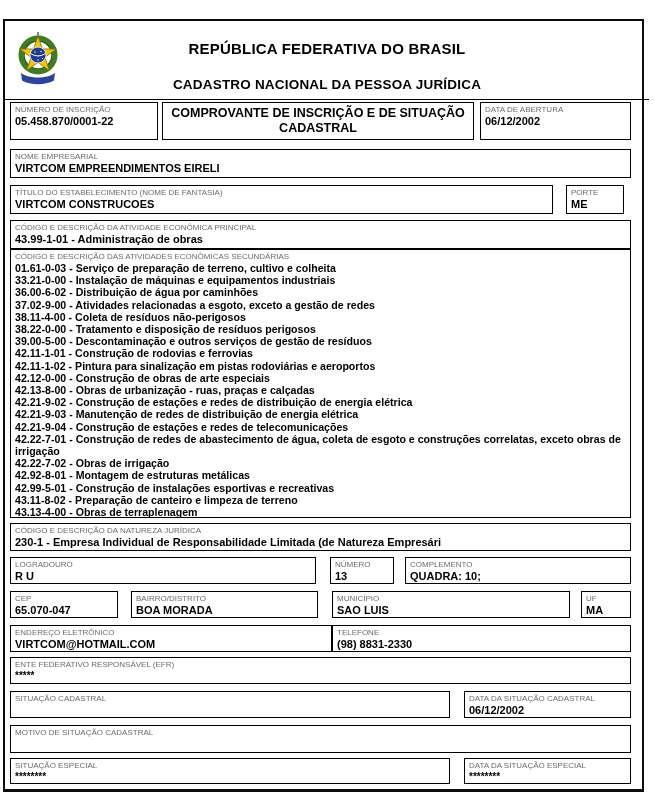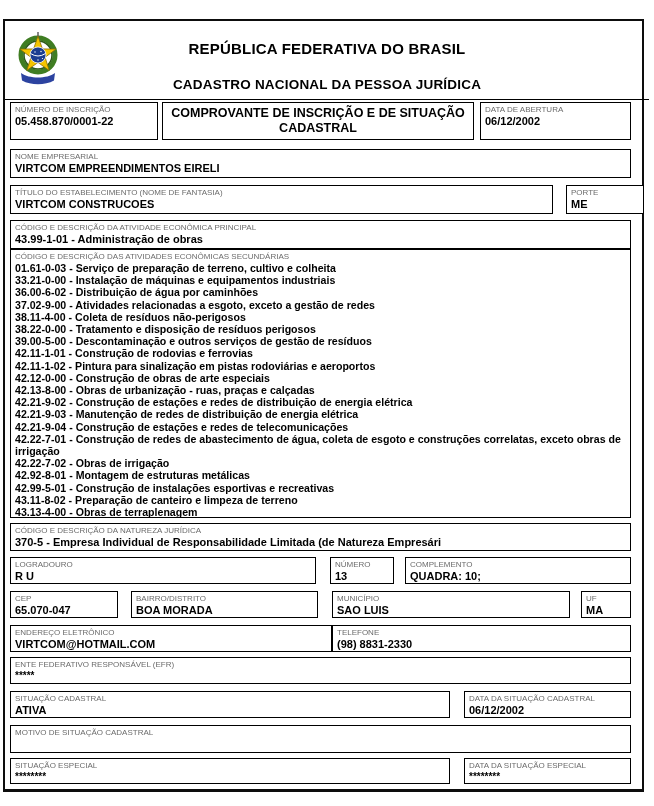--- a/index.html
+++ b/index.html
@@ -70,21 +70,21 @@
 
   <div class="fbox" style="left:10px;top:149px;width:621px;height:29px">
     <div class="lbl">NOME EMPRESARIAL</div>
     <div class="val">VIRTCOM EMPREENDIMENTOS EIRELI</div>
   </div>
 
   <div class="fbox" style="left:10px;top:185px;width:543px;height:29px">
     <div class="lbl">TÍTULO DO ESTABELECIMENTO (NOME DE FANTASIA)</div>
     <div class="val">VIRTCOM CONSTRUCOES</div>
   </div>
-  <div class="fbox" style="left:566px;top:185px;width:78px;height:29px">
+  <div class="fbox" style="left:566px;top:185px;width:58px;height:29px">
     <div class="lbl">PORTE</div>
     <div class="val">ME</div>
   </div>
 
   <div class="fbox" style="left:10px;top:220px;width:621px;height:29px">
     <div class="lbl">CÓDIGO E DESCRIÇÃO DA ATIVIDADE ECONÔMICA PRINCIPAL</div>
     <div class="val">43.99-1-01 - Administração de obras</div>
   </div>
 
   <div class="fbox" style="left:10px;top:249px;width:621px;height:269px">
@@ -108,21 +108,21 @@
         <div class="act-line">42.22-7-02 - Obras de irrigação</div>
         <div class="act-line">42.92-8-01 - Montagem de estruturas metálicas</div>
         <div class="act-line">42.99-5-01 - Construção de instalações esportivas e recreativas</div>
         <div class="act-line">43.11-8-02 - Preparação de canteiro e limpeza de terreno</div>
         <div class="act-line">43.13-4-00 - Obras de terraplenagem</div>
       </div>
   </div>
 
   <div class="fbox" style="left:10px;top:523px;width:621px;height:28px">
     <div class="lbl">CÓDIGO E DESCRIÇÃO DA NATUREZA JURÍDICA</div>
-    <div class="val">370-5 - Empresa Individual de Responsabilidade Limitada (de Natureza Empresári</div>
+    <div class="val">230-1 - Empresa Individual de Responsabilidade Limitada (de Natureza Empresári</div>
   </div>
 
   <div class="fbox" style="left:10px;top:557px;width:306px;height:27px">
     <div class="lbl">LOGRADOURO</div>
     <div class="val">R U</div>
   </div>
   <div class="fbox" style="left:330px;top:557px;width:64px;height:27px">
     <div class="lbl">NÚMERO</div>
     <div class="val">13</div>
   </div>
@@ -157,21 +157,20 @@
     <div class="val">(98) 8831-2330</div>
   </div>
 
   <div class="fbox" style="left:10px;top:657px;width:621px;height:27px">
     <div class="lbl">ENTE FEDERATIVO RESPONSÁVEL (EFR)</div>
     <div class="val" style="font-size:10px">*****</div>
   </div>
 
   <div class="fbox" style="left:10px;top:691px;width:440px;height:27px">
     <div class="lbl">SITUAÇÃO CADASTRAL</div>
-    <div class="val">ATIVA</div>
   </div>
   <div class="fbox" style="left:464px;top:691px;width:167px;height:27px">
     <div class="lbl">DATA DA SITUAÇÃO CADASTRAL</div>
     <div class="val">06/12/2002</div>
   </div>
 
   <div class="fbox" style="left:10px;top:725px;width:621px;height:28px">
     <div class="lbl">MOTIVO DE SITUAÇÃO CADASTRAL</div>
     <div class="val"></div>
   </div>

